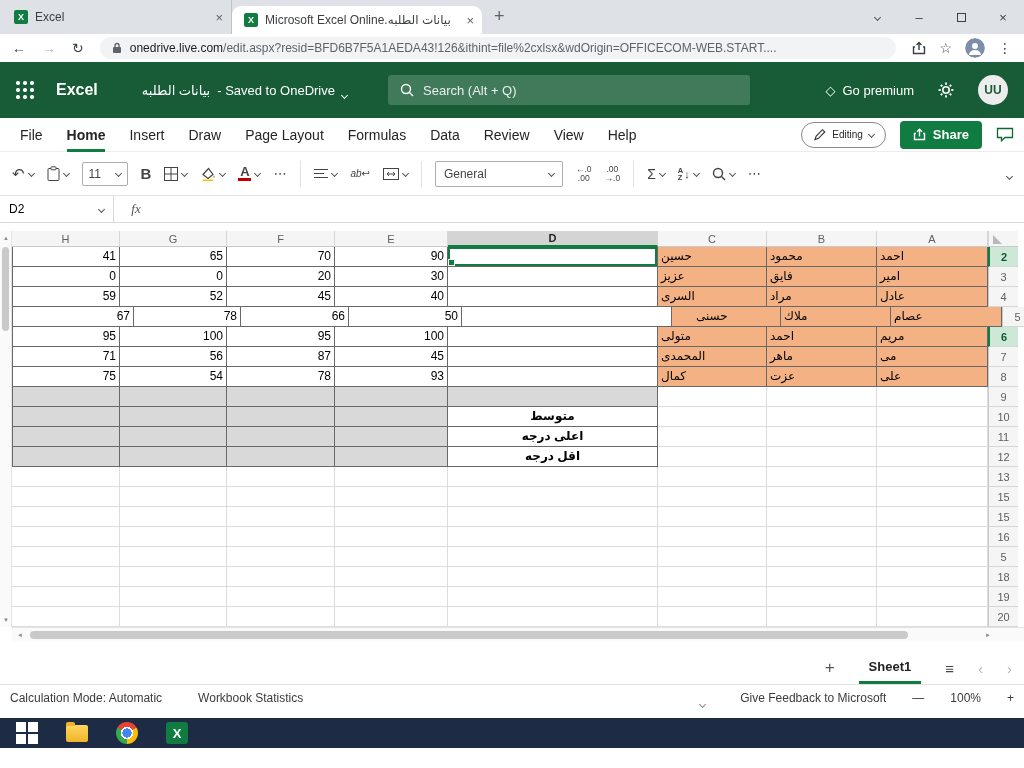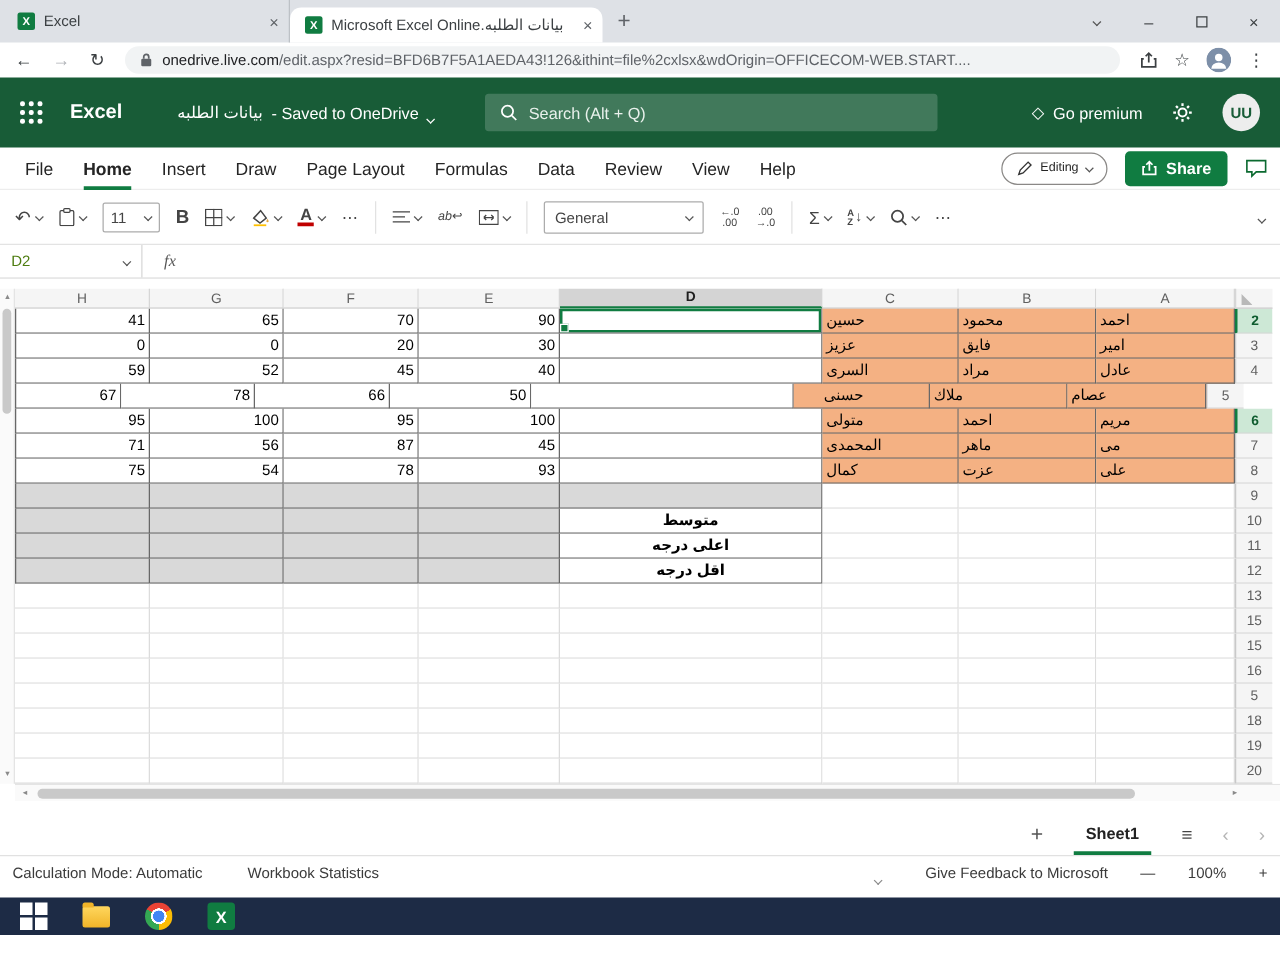--- a/index.html
+++ b/index.html
@@ -68,21 +68,21 @@
   .decico{font-size:8.5px;line-height:9px;text-align:center;color:#444;white-space:pre}
   .sortico{display:flex;align-items:center;gap:1px}
   .sletters{font-size:7.5px;line-height:7px;font-weight:600;display:flex;flex-direction:column}
   .sarrow{font-size:11px}
   .wrapico{font-size:10px;font-style:italic}
   .dots{font-size:13px;letter-spacing:1px}
   .tb-collapse{margin-left:auto}
 
   
   .fbar{height:27px;display:flex;align-items:stretch;border-bottom:1px solid #D8D8D8;background:#fff}
-  .namebox{width:114px;border-right:1px solid #D8D8D8;display:flex;align-items:center;padding:0 9px;font-size:12px;color:#4d7c0f;gap:4px}
+  .namebox{width:114px;border-right:1px solid #D8D8D8;display:flex;align-items:center;padding:0 9px;font-size:12px;color:#000000;gap:4px}
   .namebox .chev{margin-left:auto}
   .fx{width:44px;display:flex;align-items:center;justify-content:center;font-family:"Liberation Serif","DejaVu Serif",serif;font-style:italic;font-size:13px;color:#555}
   .finput{flex:1}
   .spacerA{height:8px;background:#fff}
 
   
   #gridwrap{display:flex;background:#fff}
   #vscroll{width:12px;position:relative;background:#FAFAFA;border-right:1px solid #E4E4E4;flex:none}
   .vs-btn{position:absolute;left:0;width:12px;height:14px;font-size:6px;color:#8A8A8A;display:flex;align-items:center;justify-content:center}
   .vs-up{top:0}.vs-down{bottom:0}
@@ -430,21 +430,21 @@
           <div class="cell c-num b" style="width: 108px;">45</div>
           <div class="cell c-num b" style="width: 113px;">40</div>
           <div class="cell b" style="width: 210px;"></div>
           <div class="cell c-orange c-name b" style="width: 109px;">السرى</div>
           <div class="cell c-orange c-name b" style="width: 110px;">مراد</div>
           <div class="cell c-orange c-name b" style="width: 111px;">عادل</div>
           <div class="rn">4</div>
           <div class="rfill"></div>
         </div>
         <div class="grow">
-          <div class="cell c-num b bl" style="width: 85px;">67</div>
+          <div class="cell c-num b bl" style="width: 122px;">67</div>
           <div class="cell c-num b" style="width: 107px;">78</div>
           <div class="cell c-num b" style="width: 108px;">66</div>
           <div class="cell c-num b" style="width: 113px;">50</div>
           <div class="cell b" style="width: 210px;"></div>
           <div class="cell c-orange c-name b" style="width: 109px; padding-left: 24px;">حسنى</div>
           <div class="cell c-orange c-name b" style="width: 110px;">ملاك</div>
           <div class="cell c-orange c-name b" style="width: 111px;">عصام</div>
           <div class="rn">5</div>
           <div class="rfill"></div>
         </div>

